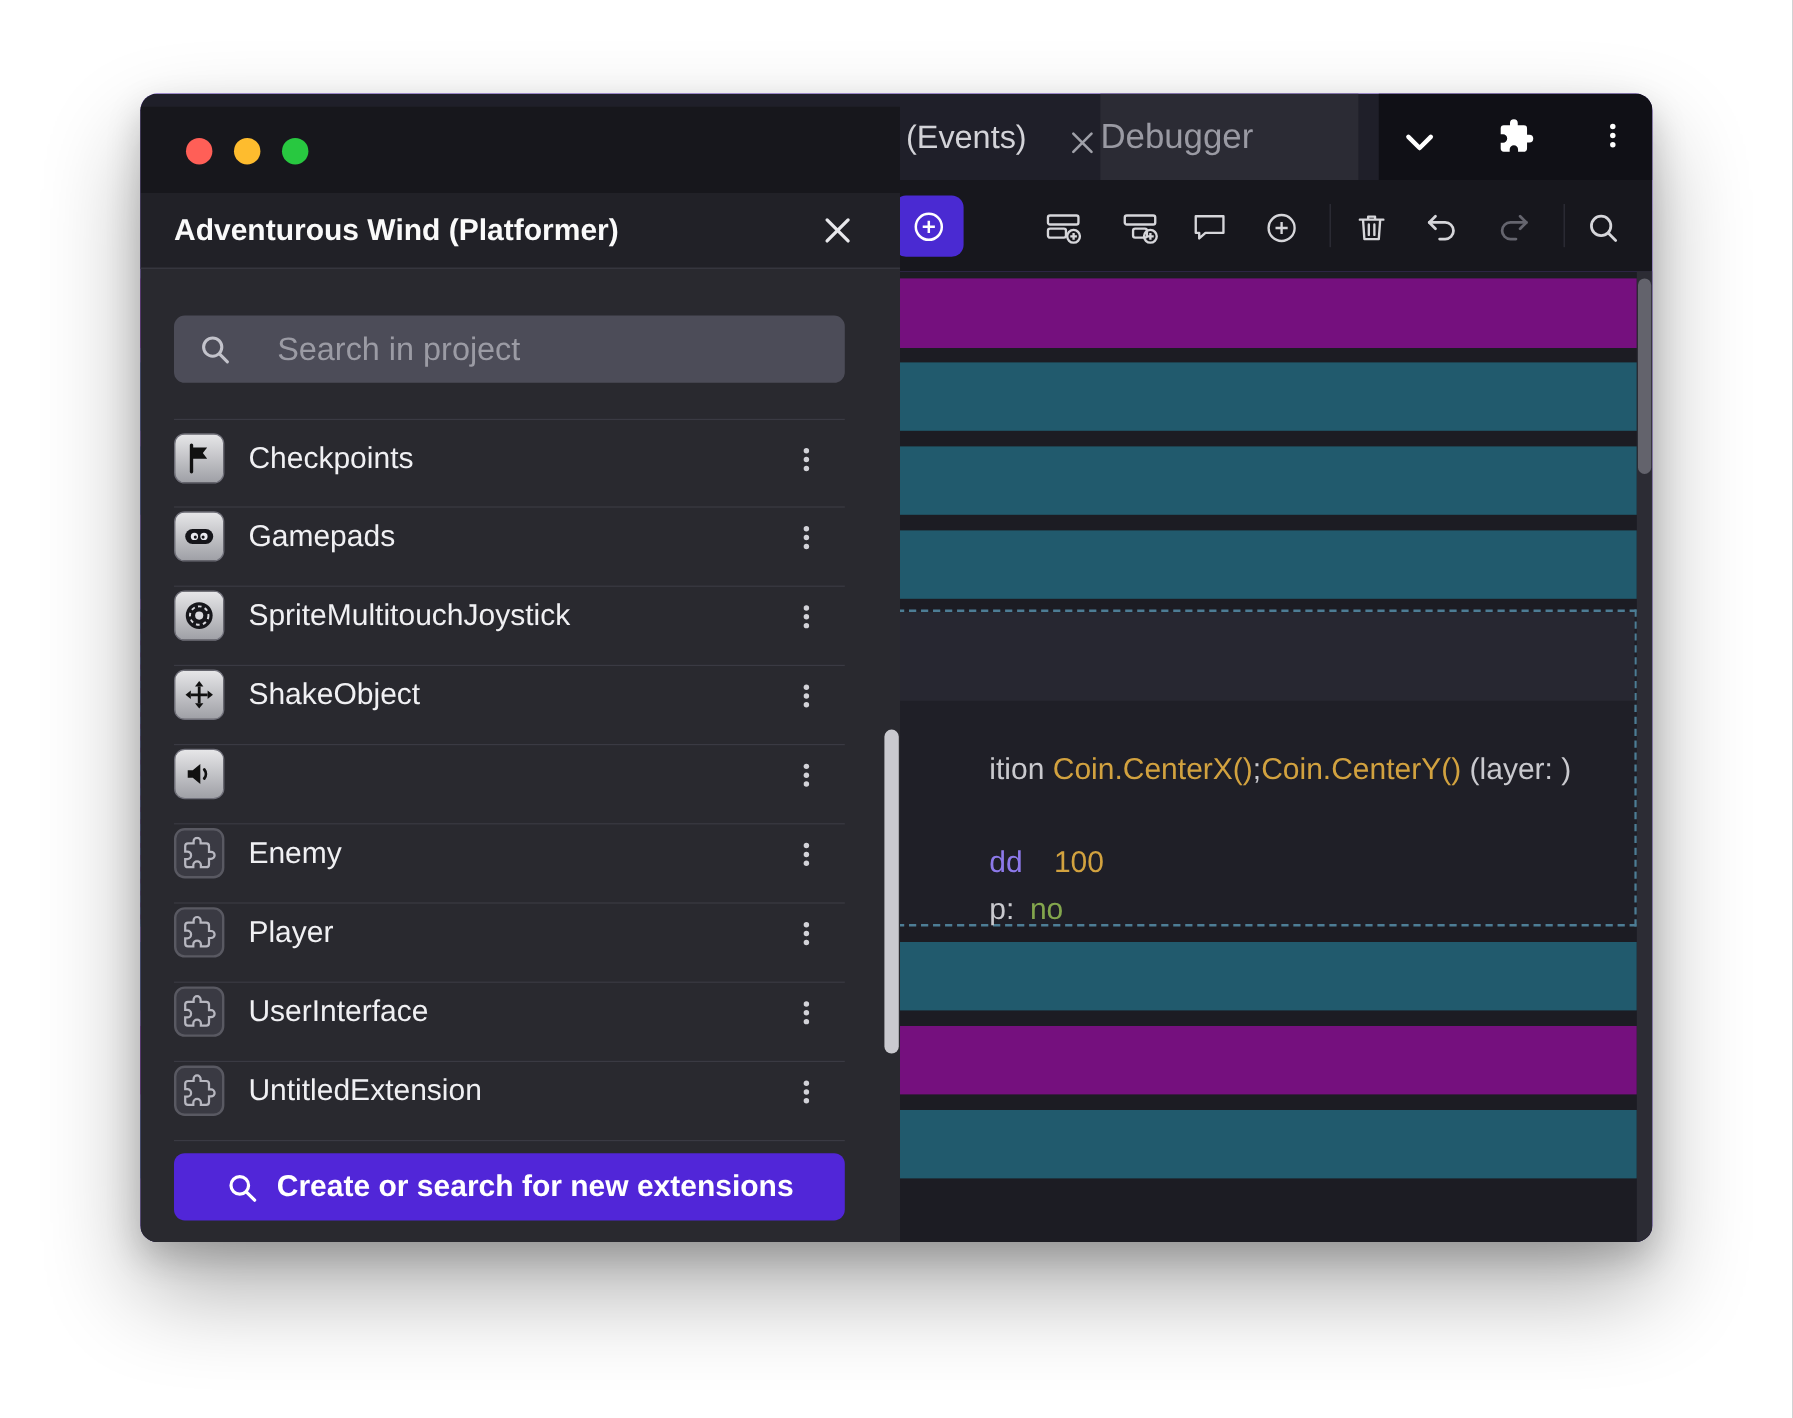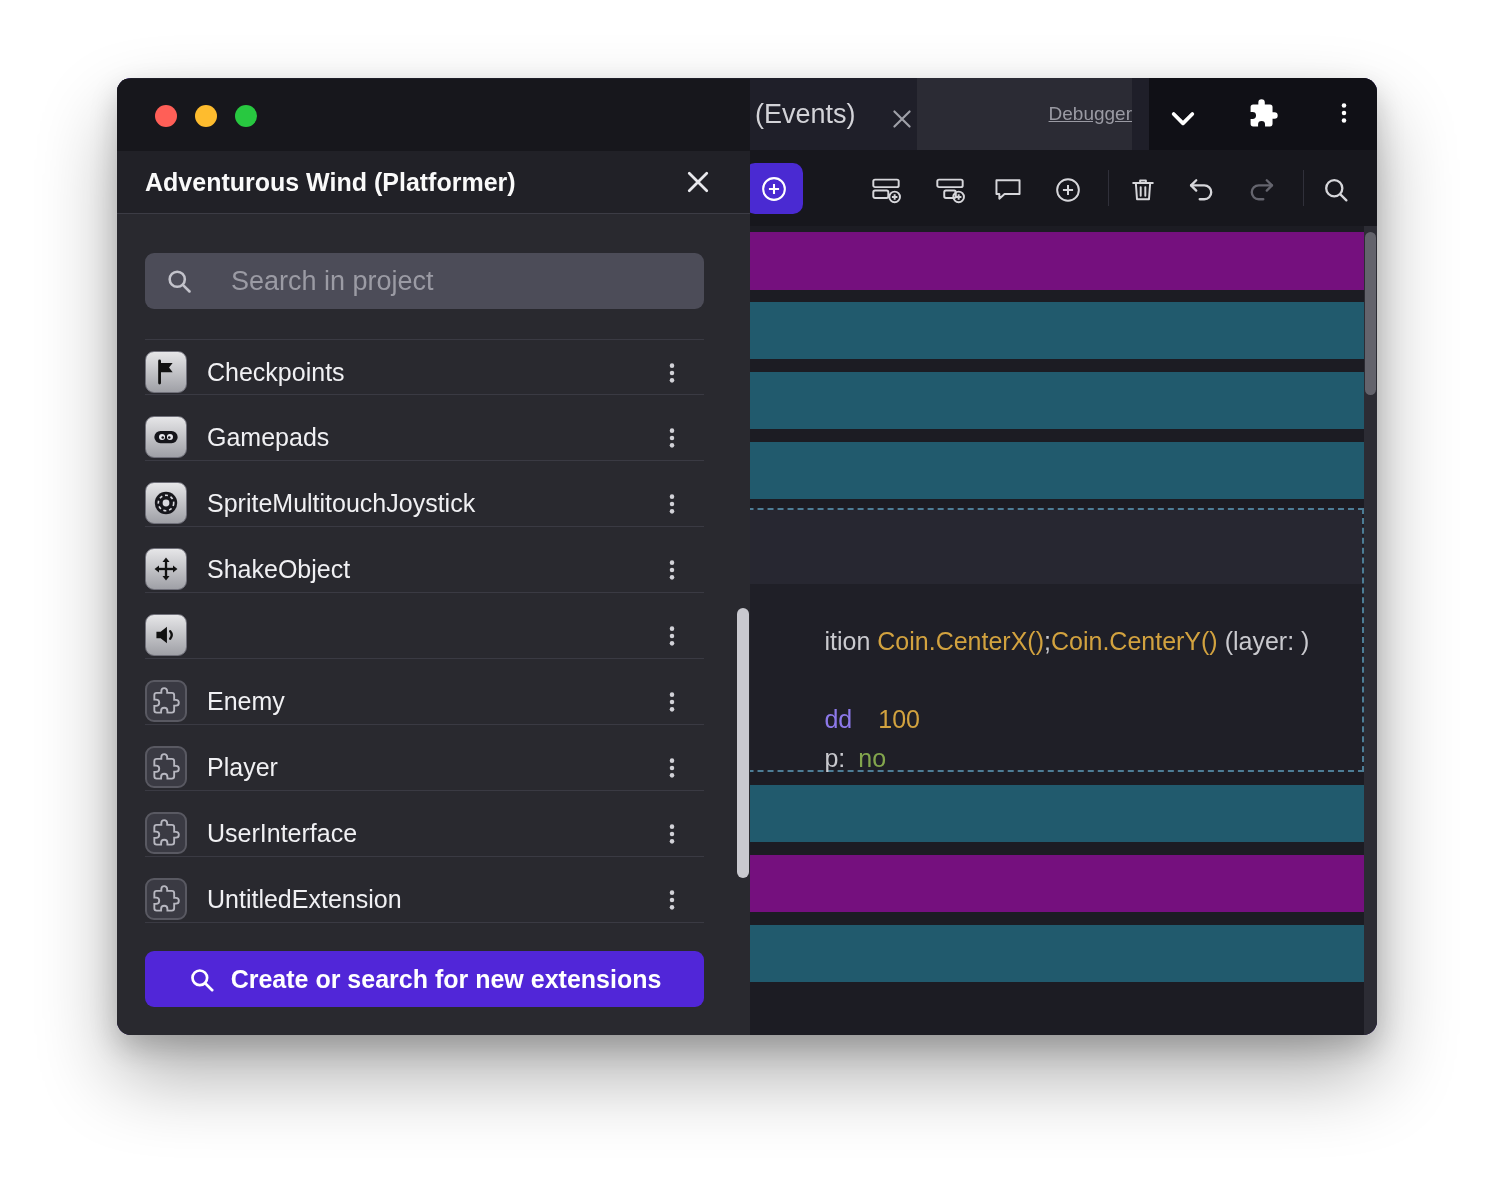--- a/index.html
+++ b/index.html
@@ -13,21 +13,21 @@
     position:absolute;left:117px;top:78px;width:1260px;height:957px;
     border-radius:14px;overflow:hidden;background:#8b5cf6;
     box-shadow:0 40px 80px rgba(0,0,0,.32), 0 12px 28px rgba(0,0,0,.18);
   }
   
   .editor{position:absolute;inset:0;}
   .tabbar{position:absolute;left:0;top:0;right:0;height:72px;background:#1f1f29;}
   .tab-events-label{position:absolute;left:638px;top:0;height:72px;line-height:72px;font-size:27px;color:#d3d3d8;}
   .tab-close{position:absolute;left:772px;top:28px;width:26px;height:26px;color:#9fa0a8;cursor:pointer;}
   .tab-debugger{position:absolute;left:800px;top:0;width:215px;height:72px;background:#2b2b34;}
-  .tab-debugger span{display:block;text-align:right;line-height:72px;font-size:19px;color:#9a9aa3;text-decoration:underline;}
+  .tab-debugger span{display:block;text-align:left;line-height:72px;font-size:29px;color:#9a9aa3;}
   .tabbar-right{position:absolute;left:1032px;top:0;right:0;height:72px;background:#101016;}
   .tbr-icon{position:absolute;color:#ffffff;}
   .tbr-chevron{left:18px;top:24px;width:32px;height:28px;}
   .tbr-puzzle{left:99px;top:20px;width:31px;height:31px;}
   .tbr-dots{left:182px;top:22px;width:26px;height:28px;}
   .toolbar{position:absolute;left:0;top:72px;right:0;height:76px;background:#17171d;}
   .tb-accent{
     position:absolute;left:628px;top:13px;width:58px;height:51px;border-radius:10px;
     background:#4a2ad2;display:flex;align-items:center;justify-content:center;color:#fff;
   }
@@ -47,37 +47,37 @@
   .sel-strip{position:absolute;left:0;right:0;top:0;height:74px;background:#272731;}
   .code-line{position:absolute;left:636px;height:36px;line-height:36px;font-size:25px;white-space:pre;color:#c9c9ce;}
   .tok-expr{color:#d2a23f;}
   .tok-plain{color:#c9c9ce;}
   .tok-param{color:#8d79ea;}
   .tok-num{color:#d2a23f;margin-left:26px;}
   .tok-bool{color:#83a64d;margin-left:6px;}
   .sheet-scroll{position:absolute;right:0;top:0;bottom:0;width:13px;background:#2c2c34;}
   .sheet-thumb{position:absolute;left:1px;top:6px;width:11px;height:163px;border-radius:6px;background:#63636c;cursor:grab;}
   
-  .panel{position:absolute;left:0;top:1px;width:633px;height:100%;background:#29292f;z-index:10;}
+  .panel{position:absolute;left:0;top:11px;width:633px;height:100%;background:#29292f;z-index:10;}
   .panel-head{position:absolute;left:0;top:0;right:0;height:72px;background:#17171c;}
   .tl{position:absolute;top:26px;width:22px;height:22px;border-radius:50%;cursor:pointer;}
   .tl-close{left:38px;background:#ff5f57;}
   .tl-min{left:78px;background:#febc2e;}
   .tl-zoom{left:118px;background:#28c840;}
   .panel-title-row{position:absolute;left:0;top:72px;right:0;height:63px;background:#212127;border-bottom:1px solid #3c3c45;}
   .panel-title{position:absolute;left:28px;top:0;line-height:62px;font-size:25px;font-weight:bold;color:#fafafa;}
   .panel-close{position:absolute;left:566px;top:16px;width:30px;height:30px;color:#e8e8ec;cursor:pointer;}
   .searchbox{position:absolute;left:28px;top:174px;width:559px;height:56px;border-radius:9px;background:#4c4c58;}
   .searchbox .s-icon{position:absolute;left:20px;top:14px;width:28px;height:28px;color:#c3c3cb;}
   .searchbox input{
     position:absolute;left:84px;top:0;width:450px;height:56px;background:transparent;border:none;outline:none;
     font-family:"Liberation Sans", sans-serif;font-size:27px;color:#ececf0;
   }
   .searchbox input::placeholder{color:#9b9ba4;opacity:1;}
-  .pitem{position:absolute;left:28px;width:559px;height:56px;border-bottom:1px solid #3a3a43;cursor:pointer;text-align:center;}
+  .pitem{position:absolute;left:28px;width:559px;height:74px;border-bottom:1px solid #3a3a43;cursor:pointer;text-align:center;}
   .pitem.first{border-top:1px solid #3a3a43;}
   .tile{position:absolute;left:0;top:11px;width:42px;height:42px;border-radius:9px;display:flex;align-items:center;justify-content:center;}
   .tile svg{width:28px;height:28px;}
   .tile.light{background:linear-gradient(#e6e6e8,#9fa0a6);border:1px solid #70707a;}
   .tile.dark{background:#3a3a43;border:2px solid #595962;color:#b7b7c0;}
   .pitem-label{position:absolute;left:62px;top:0;line-height:65px;font-size:25px;color:#f0f0f3;}
   .kebab{position:absolute;left:514px;top:20px;width:26px;height:26px;cursor:pointer;}
   .create-btn{
     position:absolute;left:28px;top:872px;width:559px;height:56px;border-radius:9px;background:#5126d8;
     display:flex;align-items:center;justify-content:center;gap:16px;color:#ffffff;cursor:pointer;

